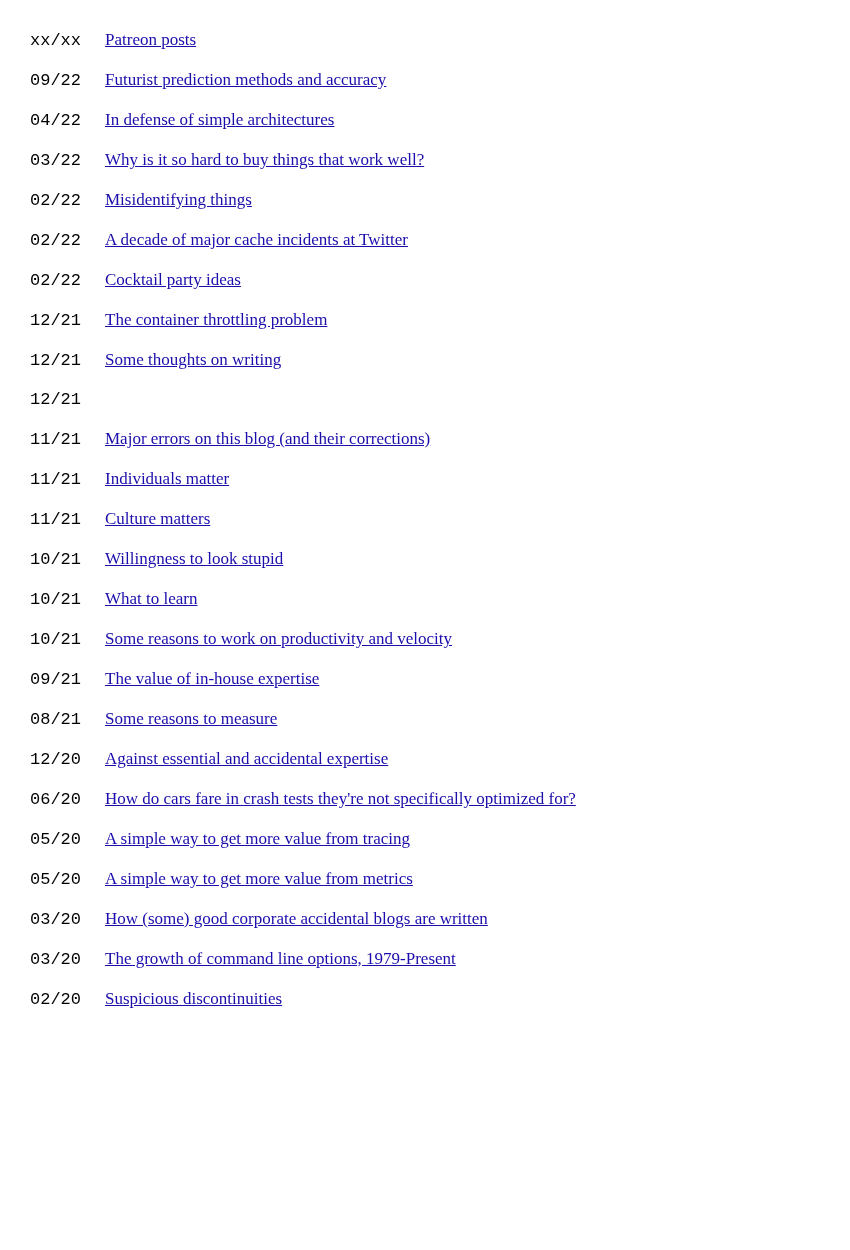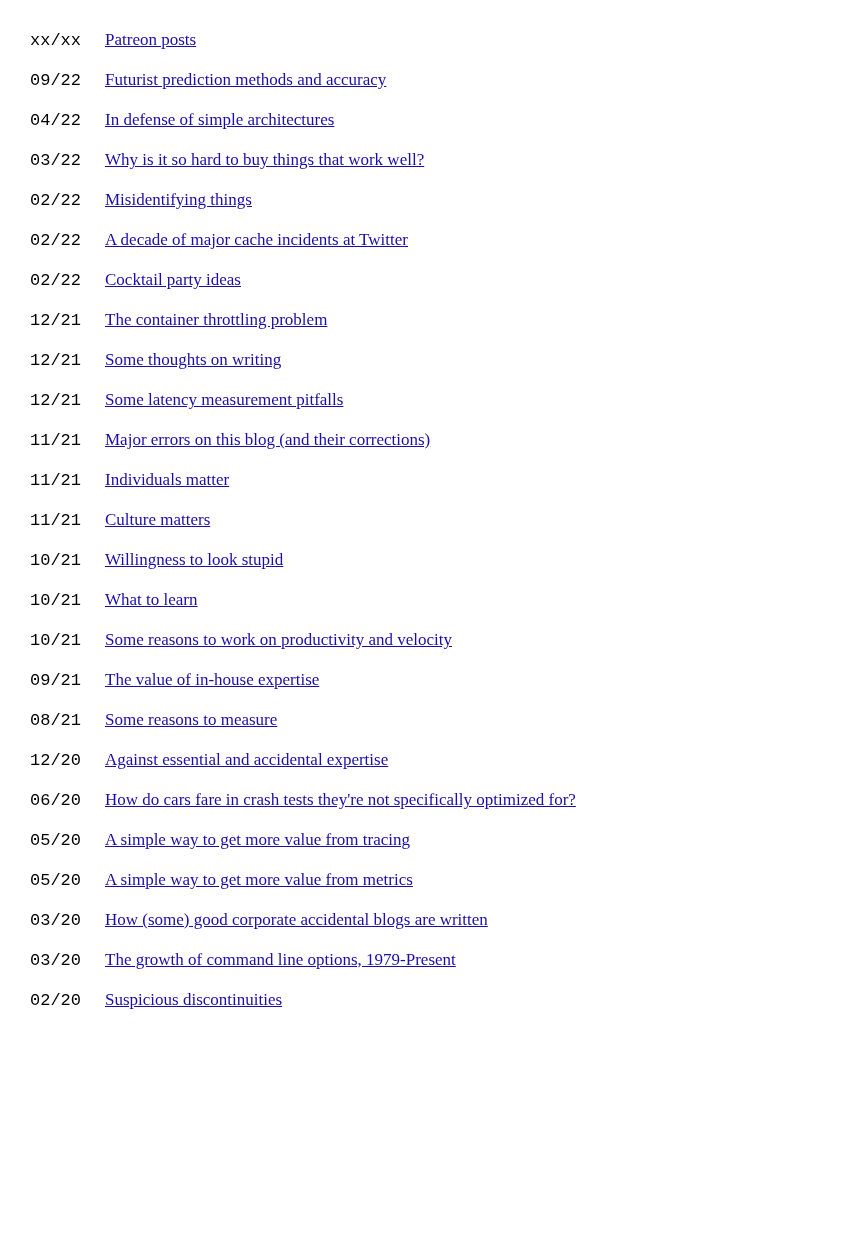--- a/index.html
+++ b/index.html
@@ -73,21 +73,20 @@
     <li class="post-item">
       <span class="post-date">12/21</span>
       <a class="post-link" href="#">The container throttling problem</a>
     </li>
     <li class="post-item">
       <span class="post-date">12/21</span>
       <a class="post-link" href="#">Some thoughts on writing</a>
     </li>
     <li class="post-item">
       <span class="post-date">12/21</span>
-      <a class="post-link" href="#">Some latency measurement pitfalls</a>
     </li>
     <li class="post-item">
       <span class="post-date">11/21</span>
       <a class="post-link" href="#">Major errors on this blog (and their corrections)</a>
     </li>
     <li class="post-item">
       <span class="post-date">11/21</span>
       <a class="post-link" href="#">Individuals matter</a>
     </li>
     <li class="post-item">

